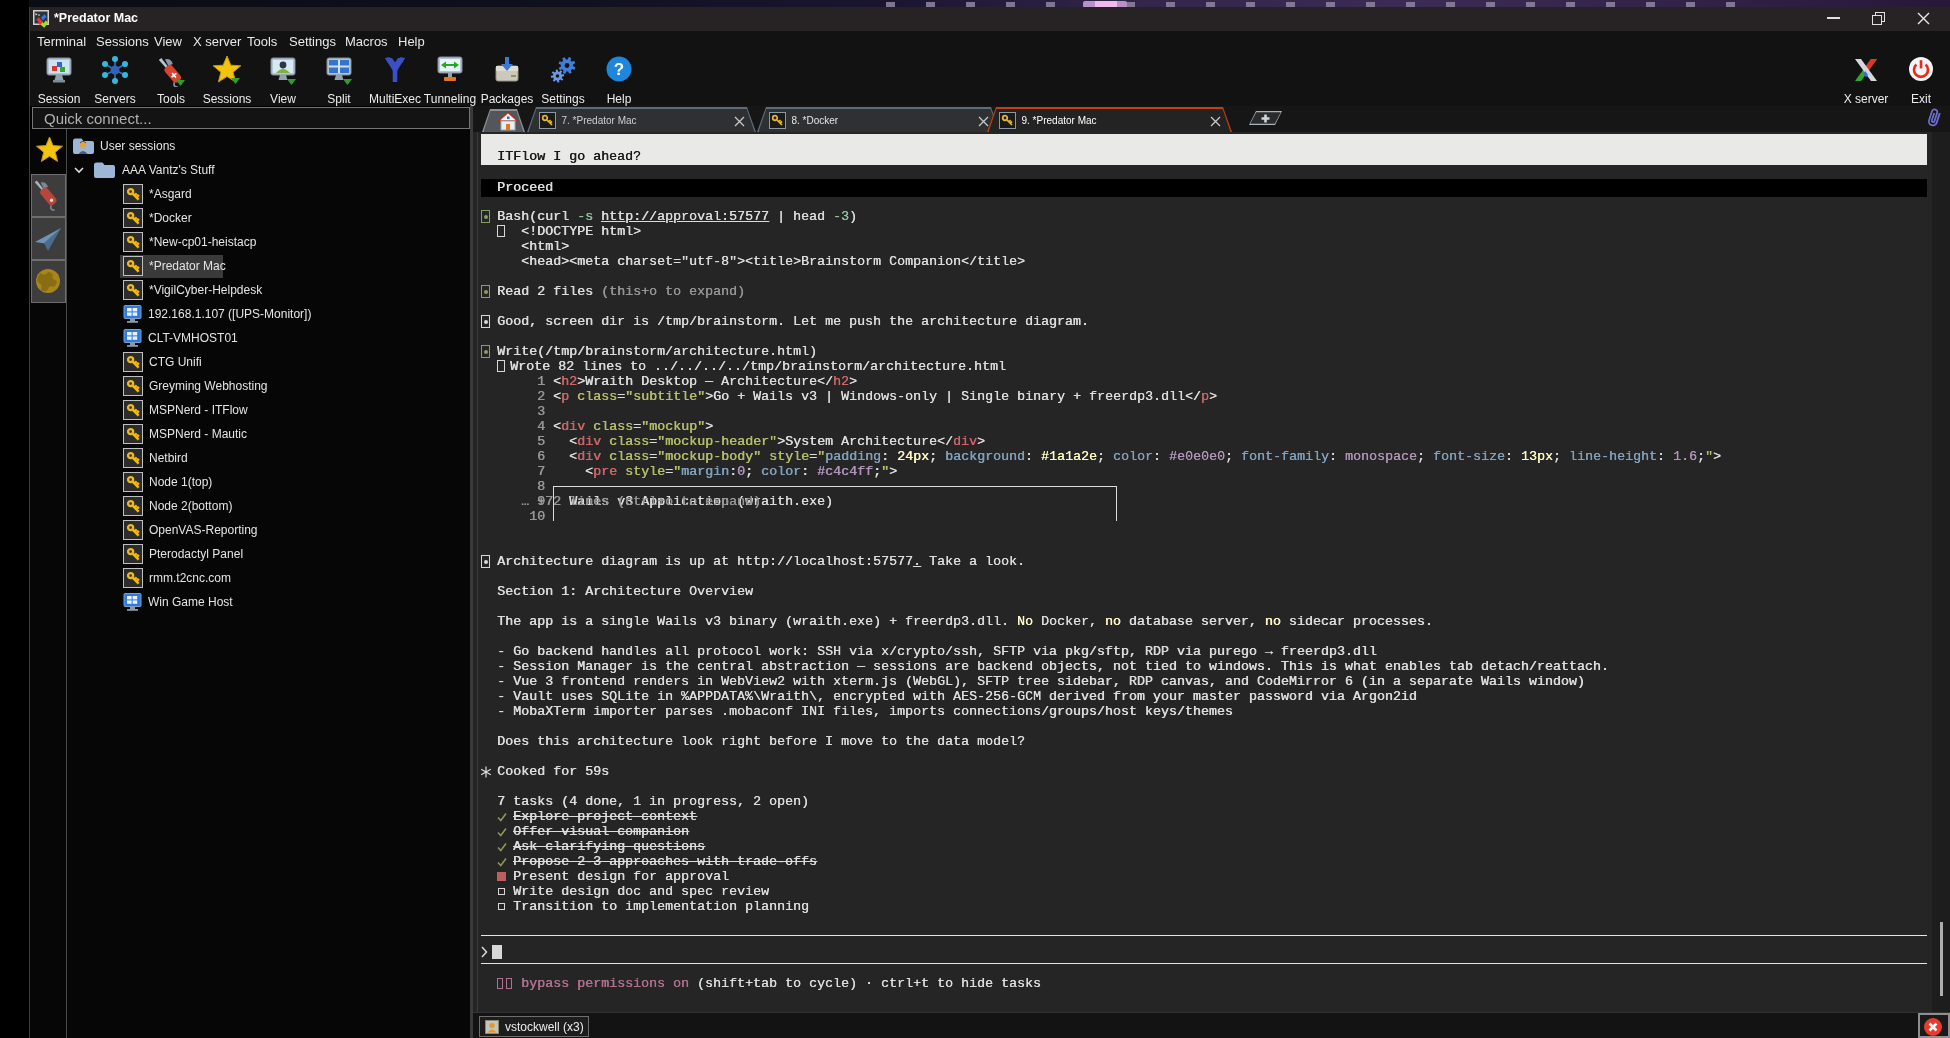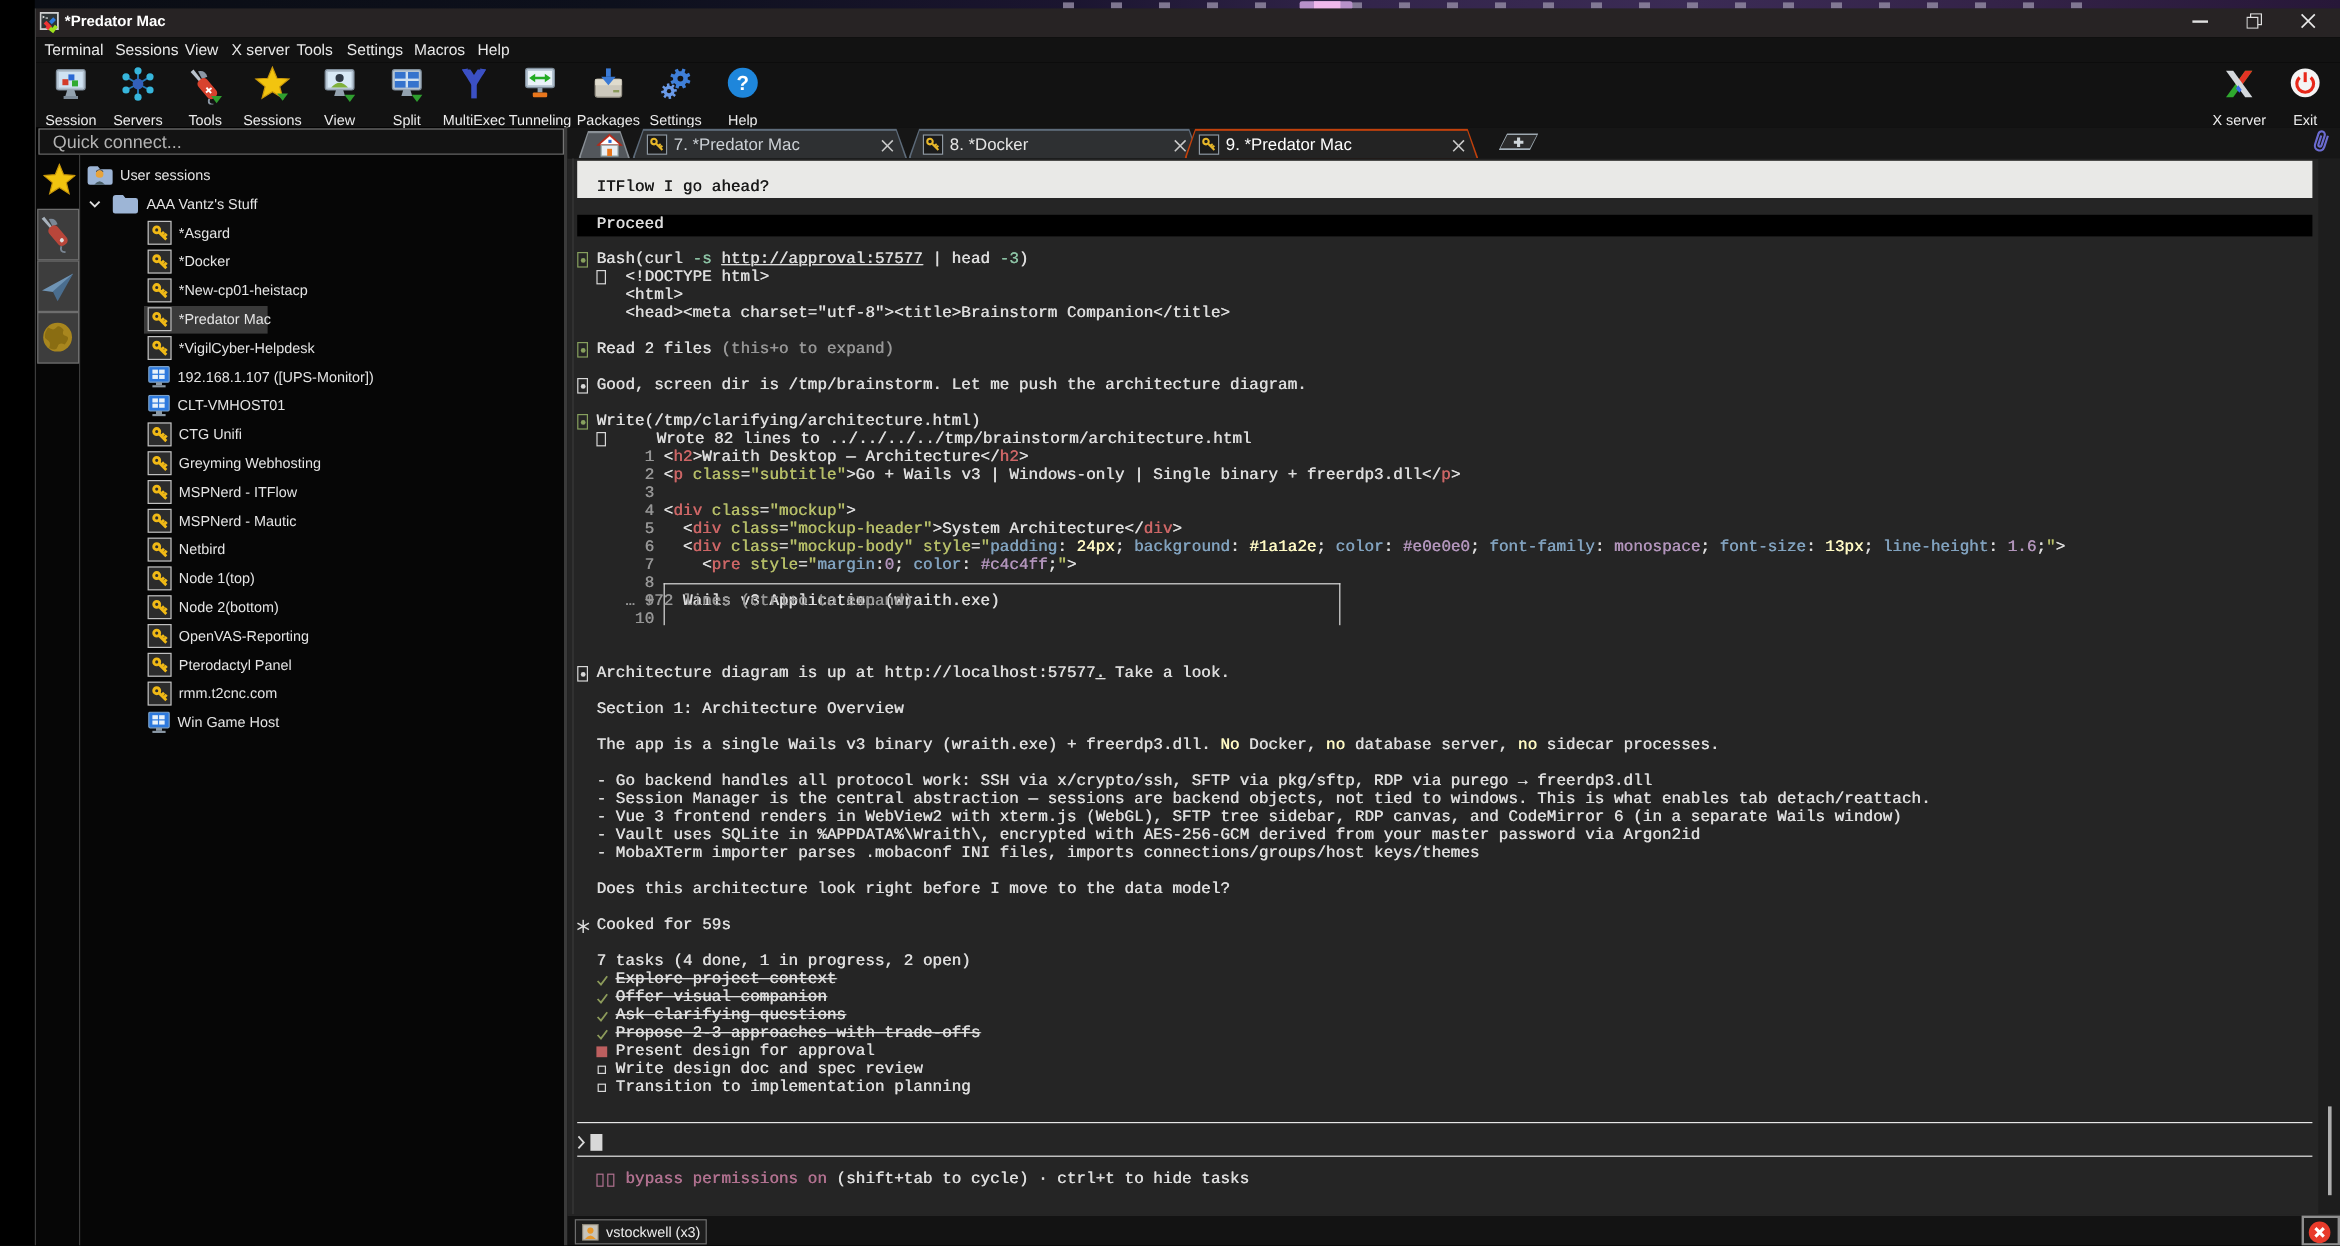--- a/index.html
+++ b/index.html
@@ -11,21 +11,21 @@
 .st{text-decoration:line-through}
 .nb{position:absolute;width:9px;height:13px;border:1px solid #87a05e}
 .nb i{position:absolute;left:2px;top:4px;width:4px;height:4px;border-radius:50%;background:#87a05e}
 .nbw{border-color:#d8d8d8}.nbw i{background:#d8d8d8}
 .gx{display:inline-block;width:8px;height:12px;border:1px solid #d8d8d8;vertical-align:-2px}
 .menu-item{position:absolute;top:0;font-size:13px;color:#e8e8e8;line-height:21px}
 .tool{position:absolute;top:3px;width:64px;text-align:center}
 .tool .lbl{font-size:12px;color:#ececec;margin-top:1px}
 .row{position:absolute;height:24px;display:flex;align-items:center;font-size:12px;color:#e4e4e4;white-space:nowrap}
 .keybox{width:20px;height:20px;border:1px solid #c0c0c0;background:#2c2c2c;display:flex;align-items:center;justify-content:center;margin-right:6px;flex:none}
-.tabtxt{font-size:14px;color:#ccd1d6}
+.tabtxt{font-size:10px;color:#ccd1d6}
 </style>
 </head>
 <body>
 
 <div class="abs" style="left:29px;top:0;width:1921px;height:8px;background:linear-gradient(90deg,#0a0d14 0%,#0d101c 25%,#1b1530 45%,#33254b 58%,#3b2b55 72%,#342348 85%,#271738 100%)"></div>
 <div class="abs" style="left:855;top:2px;width:890px;height:5px;background:repeating-linear-gradient(90deg,transparent 0 31px,#8f86a0 31px 40px);left:855px;opacity:.85"></div>
 <div class="abs" style="left:1083px;top:1px;width:44px;height:7px;background:#b791c9;border-radius:2px"></div>
 <div class="abs" style="left:1095px;top:1px;width:22px;height:7px;background:#f0b8ec"></div>
 
 <div class="abs" style="left:29px;top:7px;width:1px;height:1031px;background:#3c3c3c"></div>
@@ -479,23 +479,23 @@
       <i></i>
     </span>
 <div class="t" style="left:497px;top:284px">Read 2 files <span class="gy">(this+o to expand)</span></div>
 <span class="nb nbw abs" style="left:481px;top:315px">
       <i></i>
     </span>
 <div class="t" style="left:497px;top:314px">Good, screen dir is /tmp/brainstorm. Let me push the architecture diagram.</div>
 <span class="nb abs" style="left:481px;top:345px">
       <i></i>
     </span>
-<div class="t" style="left:497px;top:344px">Write(/tmp/clarifying/architecture.html)</div>
+<div class="t" style="left:497px;top:344px">Write(/tmp/brainstorm/architecture.html)</div>
 <span class="gx abs" style="left:497px;top:360px"></span>
-<div class="t" style="left:547px;top:359px">Wrote 82 lines to ../../../../tmp/brainstorm/architecture.html</div>
+<div class="t" style="left:510px;top:359px">Wrote 82 lines to ../../../../tmp/brainstorm/architecture.html</div>
 <div class="t" style="left:529px;top:374px"><span class="gy"> 1 </span>&lt;<span class="tag">h2</span>&gt;Wraith Desktop — Architecture&lt;/<span class="tag">h2</span>&gt;</div>
 <div class="t" style="left:529px;top:389px"><span class="gy"> 2 </span>&lt;<span class="tag">p</span> <span class="olv">class</span>=<span class="olv">"subtitle"</span>&gt;Go + Wails v3 | Windows-only | Single binary + freerdp3.dll&lt;/<span class="tag">p</span>&gt;</div>
 <div class="t" style="left:529px;top:404px"><span class="gy"> 3 </span></div>
 <div class="t" style="left:529px;top:419px"><span class="gy"> 4 </span>&lt;<span class="tag">div</span> <span class="olv">class</span>=<span class="olv">"mockup"</span>&gt;</div>
 <div class="t" style="left:529px;top:434px"><span class="gy"> 5 </span>  &lt;<span class="tag">div</span> <span class="olv">class</span>=<span class="olv">"mockup-header"</span>&gt;System Architecture&lt;/<span class="tag">div</span>&gt;</div>
 <div class="t" style="left:529px;top:449px"><span class="gy"> 6 </span>  &lt;<span class="tag">div</span> <span class="olv">class</span>=<span class="olv">"mockup-body"</span> <span class="olv">style</span>=<span class="olv">"</span><span class="blu">padding</span>: <span class="rd">24px</span>; <span class="blu">background</span>: <span class="rd">#1a1a2e</span>; <span class="blu">color</span>: <span class="pur">#e0e0e0</span>; <span class="blu">font-family</span>: <span class="pur">monospace</span>; <span class="blu">font-size</span>: <span class="rd">13px</span>; <span class="blu">line-height</span>: <span class="pur">1.6</span>;<span class="olv">"</span>&gt;</div>
 <div class="t" style="left:529px;top:464px"><span class="gy"> 7 </span>    &lt;<span class="tag">pre</span> <span class="olv">style</span>=<span class="olv">"</span><span class="blu">margin</span>:<span class="pur">0</span>; <span class="blu">color</span>: <span class="pur">#c4c4ff</span>;<span class="olv">"</span>&gt;</div>
 <div class="t" style="left:529px;top:479px"><span class="gy"> 8 </span></div>
 <div class="t" style="left:529px;top:494px"><span class="gy"> 9 </span>  Wails v3 Application (wraith.exe)</div>
 <div class="t" style="left:529px;top:509px"><span class="gy">10 </span></div>

